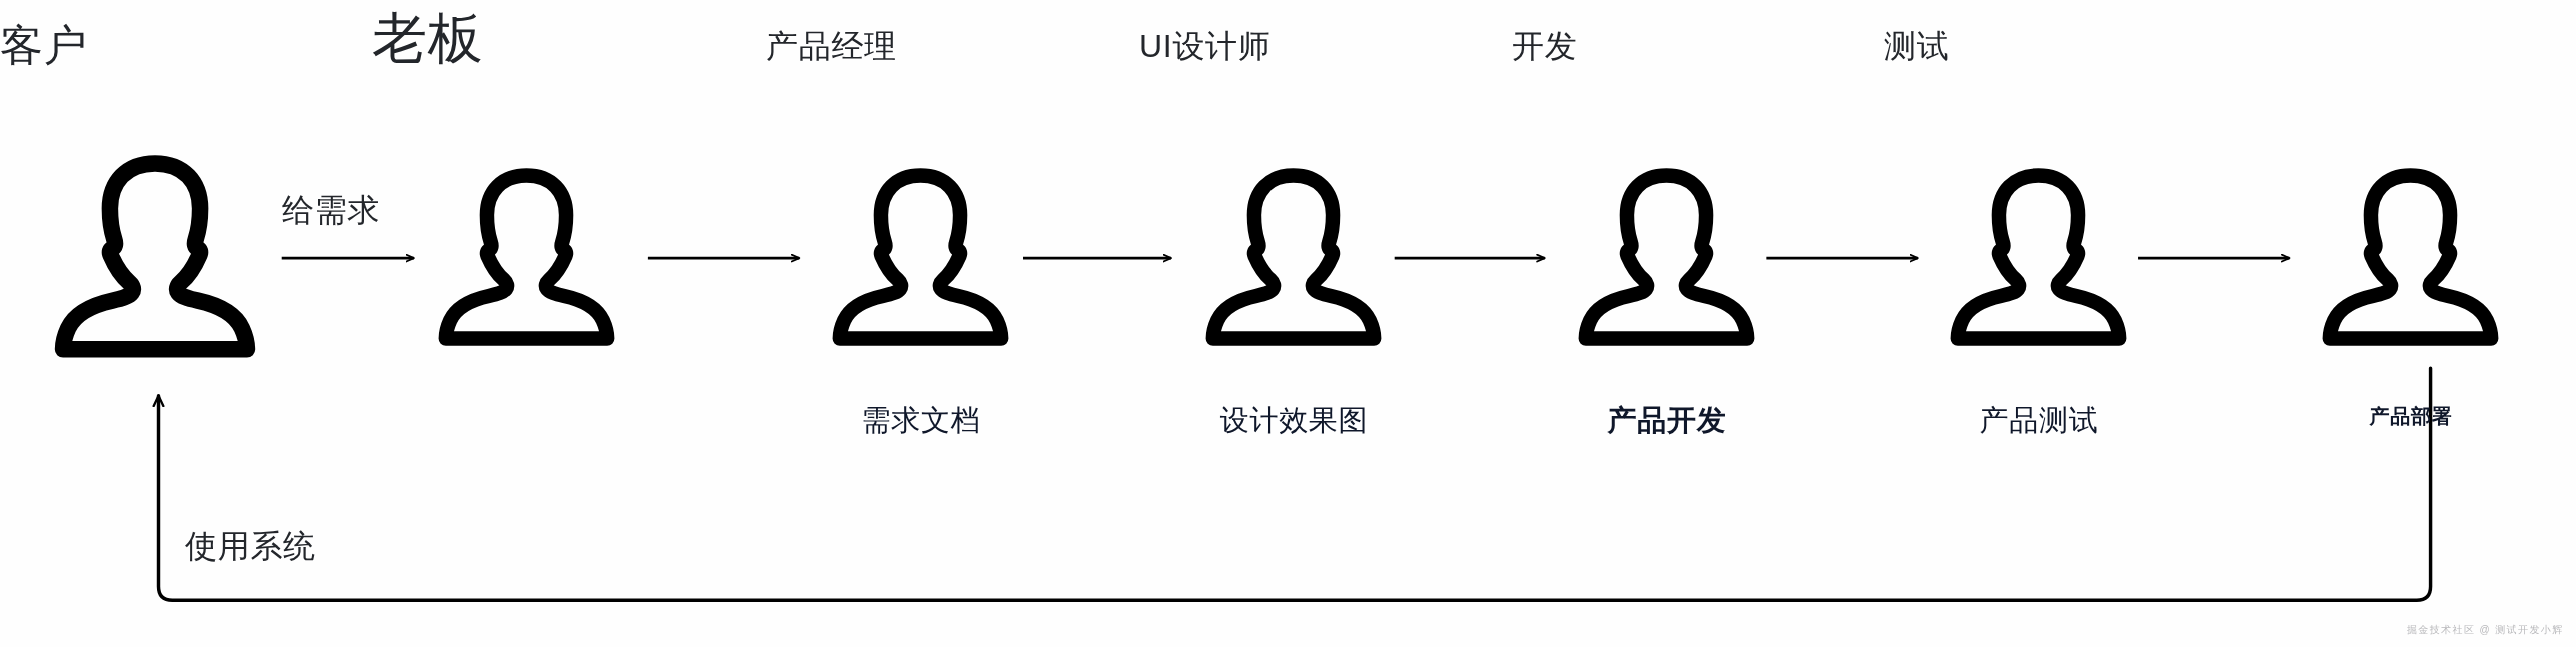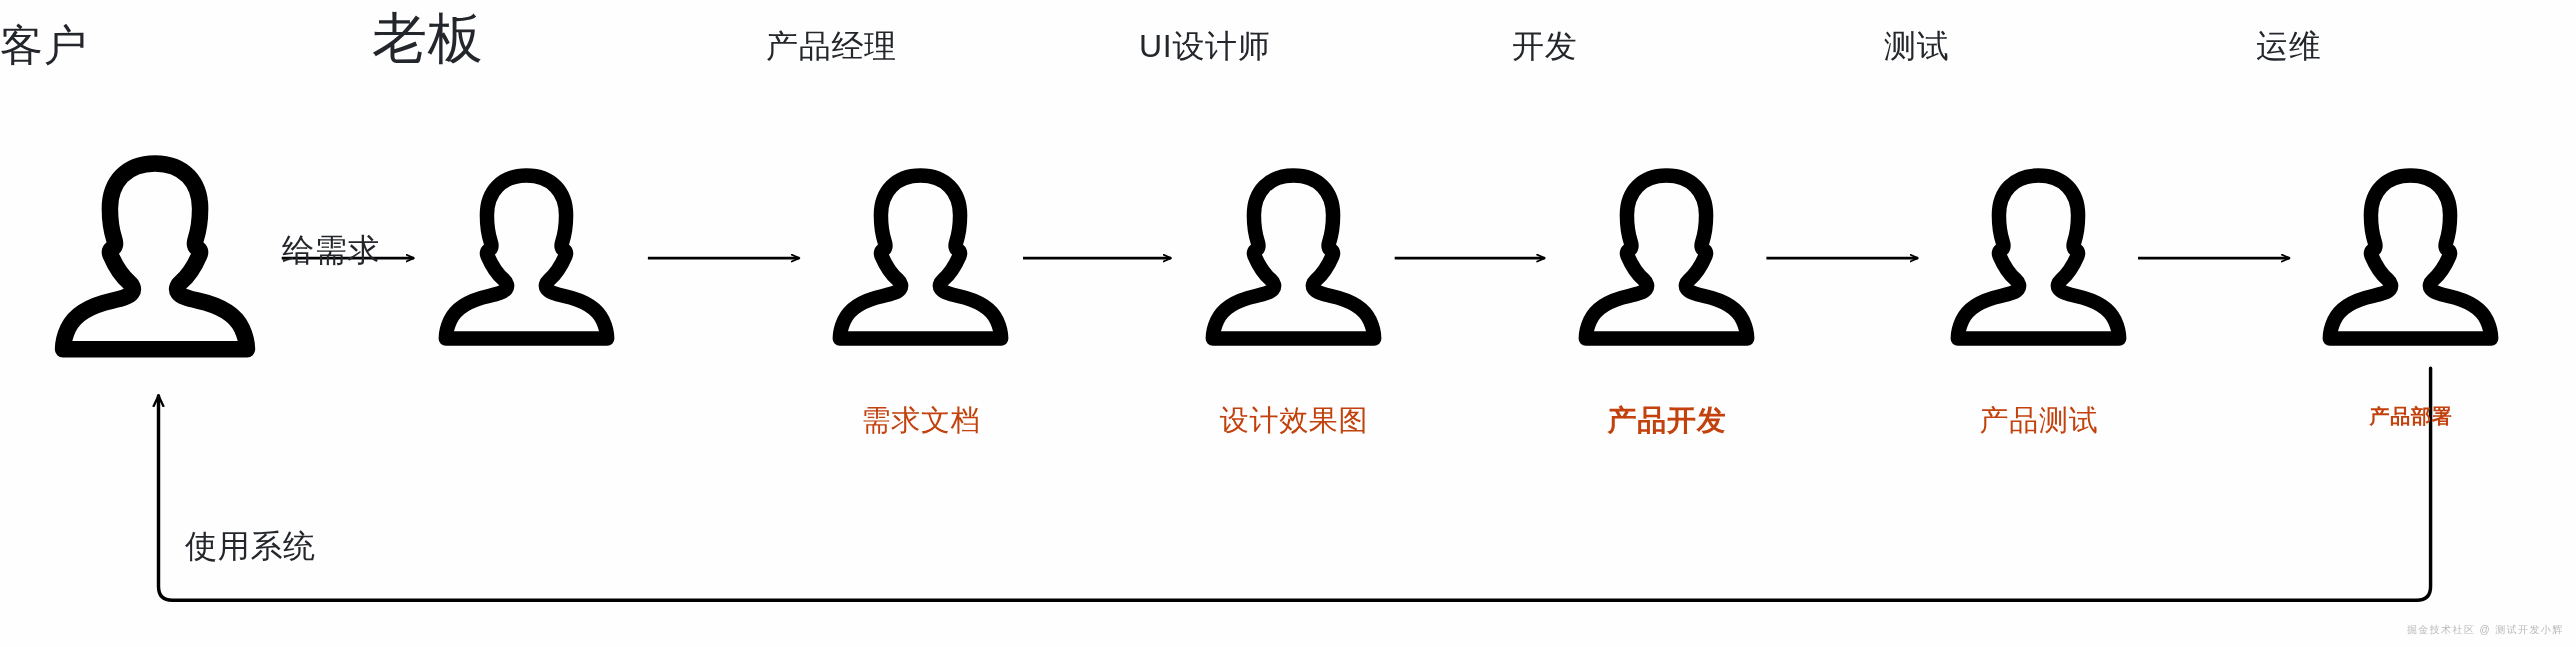--- a/index.html
+++ b/index.html
@@ -29,21 +29,21 @@
     position: absolute;
     text-align: left;
     color: #23262b;
     font-weight: 400;
     white-space: nowrap;
     letter-spacing: 0.7px;
   }
   .node-sub {
     position: absolute;
     text-align: center;
-    color: #c2410c;
+    color: #0f172a;
     font-weight: 400;
     white-space: nowrap;
     letter-spacing: 0.7px;
   }
   .edge-label {
     position: absolute;
     color: #23262b;
     white-space: nowrap;
     letter-spacing: 0.7px;
   }
@@ -160,34 +160,33 @@
              C32.2,54.2 35.6,58.8 38.4,61.2 C40,62.6 40.4,64.5 39.4,65.8
              C38.2,67.4 35.4,68.3 30.5,69.4 C21,71.5 13.5,75.5 10.5,82
              C8.6,86.1 8.2,88.5 8.2,91.5 L91.8,91.5 C91.8,88.5 91.4,86.1 89.5,82
              C86.5,75.5 79,71.5 69.5,69.4 C64.6,68.3 61.8,67.4 60.6,65.8
              C59.6,64.5 60,62.6 61.6,61.2 C64.4,58.8 67.8,54.2 70.2,48.6
              C70.8,47.2 70.4,46.1 69.4,45.6 C68.2,45 67.8,43.6 68.5,41.5
              C69.5,38.5 70.5,34 70.5,27.5 C70.5,15.5 63,7 50,7 Z" fill="none" stroke="#000" stroke-width="7.5" stroke-linejoin="round" stroke-linecap="round"></path>
   </svg>
   <div class="node-sub" style="left:1884px; width:310px; top:405px; font-size:29px; line-height:1.1;">产品测试</div>
 
-  <div class="node-title" style="left:2256px; width:310px; top:29px; font-size:32px; line-height:1.1;">运维</div>
   <svg class="person-icon" style="left:2314px; top:162px; width:193px; height:193px;" viewBox="0 0 100 100">
     <path d="M50,7 C37,7 29.5,15.5 29.5,27.5 C29.5,34 30.5,38.5 31.5,41.5
              C32.2,43.6 31.8,45 30.6,45.6 C29.6,46.1 29.2,47.2 29.8,48.6
              C32.2,54.2 35.6,58.8 38.4,61.2 C40,62.6 40.4,64.5 39.4,65.8
              C38.2,67.4 35.4,68.3 30.5,69.4 C21,71.5 13.5,75.5 10.5,82
              C8.6,86.1 8.2,88.5 8.2,91.5 L91.8,91.5 C91.8,88.5 91.4,86.1 89.5,82
              C86.5,75.5 79,71.5 69.5,69.4 C64.6,68.3 61.8,67.4 60.6,65.8
              C59.6,64.5 60,62.6 61.6,61.2 C64.4,58.8 67.8,54.2 70.2,48.6
              C70.8,47.2 70.4,46.1 69.4,45.6 C68.2,45 67.8,43.6 68.5,41.5
              C69.5,38.5 70.5,34 70.5,27.5 C70.5,15.5 63,7 50,7 Z" fill="none" stroke="#000" stroke-width="7.5" stroke-linejoin="round" stroke-linecap="round"></path>
   </svg>
   <div class="node-sub" style="left:2256px; width:310px; top:405px; font-size:20px; line-height:1.1;font-weight:bold;">产品部署</div>
 
-  <div class="edge-label" style="left:282px; top:193px; font-size:32px; line-height:1.1;margin-top:40px;">给需求</div>
+  <div class="edge-label" style="left:282px; top:193px; font-size:32px; line-height:1.1;">给需求</div>
 
   <div class="edge-label" style="left:185px; top:529px; font-size:32px; line-height:1.1;">使用系统</div>
 
   <div class="watermark">掘金技术社区 @ 测试开发小辉</div>
 
 </div>
 
 
 </body></html>

